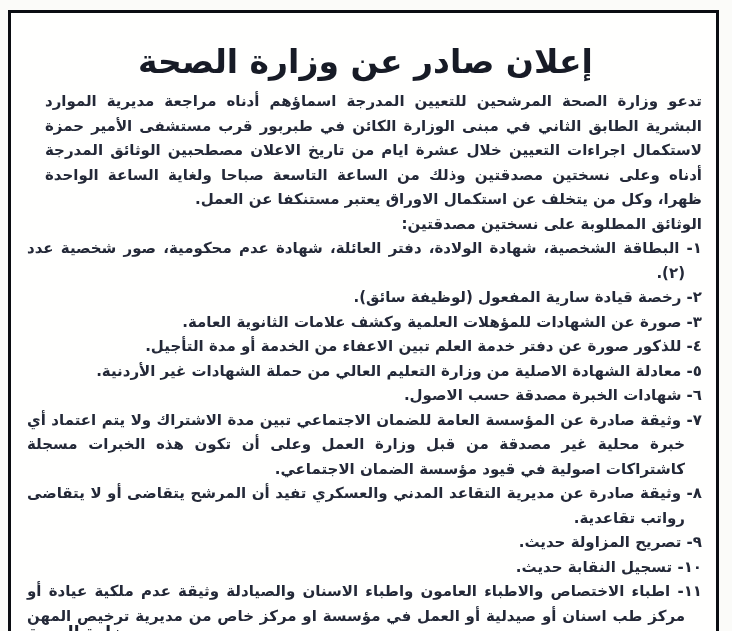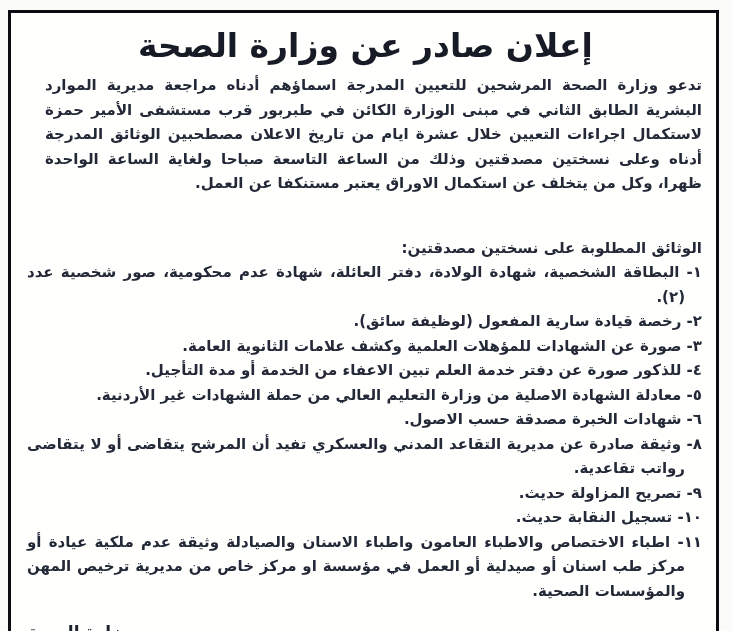--- a/index.html
+++ b/index.html
@@ -24,34 +24,34 @@
     border: 3px solid #0b0d12;
     background: #fffffe;
     padding: 4px 10px 0 14px;
   }
   .title {
     text-align: center;
     font-weight: bold;
     font-size: 33px;
     line-height: 46px;
     color: #171b26;
-    margin: 6px 0 4px 0;
+    margin: 22px 0 4px 0;
   }
   .content {
     direction: rtl;
     unicode-bidi: embed;
     text-align: justify;
     font-weight: bold;
     font-size: 15px;
     line-height: 24.5px;
     color: #242938;
     padding: 0 4px 0 2px;
   }
   .intro { margin: 0 0 0 18px; }
-  .req-heading { text-align: right; margin-top: 40px; }
+  .req-heading { text-align: right; }
   .item {
     padding-right: 17px;
     text-indent: -17px;
   }
   .signature {
     position: absolute;
     top: 609px;
     left: 17px;
     direction: rtl;
     font-weight: bold;
@@ -69,20 +69,21 @@
     <div class="intro">تدعو وزارة الصحة المرشحين للتعيين المدرجة اسماؤهم أدناه مراجعة مديرية الموارد البشرية الطابق الثاني في مبنى الوزارة الكائن في طبربور قرب مستشفى الأمير حمزة لاستكمال اجراءات التعيين خلال عشرة ايام من تاريخ الاعلان مصطحبين الوثائق المدرجة أدناه وعلى نسختين مصدقتين وذلك من الساعة التاسعة صباحا ولغاية الساعة الواحدة ظهرا، وكل من يتخلف عن استكمال الاوراق يعتبر مستنكفا عن العمل.</div>
 
     <div class="req-heading">الوثائق المطلوبة على نسختين مصدقتين:</div>
 
     <div class="item">١- البطاقة الشخصية، شهادة الولادة، دفتر العائلة، شهادة عدم محكومية، صور شخصية عدد (٢).</div>
     <div class="item">٢- رخصة قيادة سارية المفعول (لوظيفة سائق).</div>
     <div class="item">٣- صورة عن الشهادات للمؤهلات العلمية وكشف علامات الثانوية العامة.</div>
     <div class="item">٤- للذكور صورة عن دفتر خدمة العلم تبين الاعفاء من الخدمة أو مدة التأجيل.</div>
     <div class="item">٥- معادلة الشهادة الاصلية من وزارة التعليم العالي من حملة الشهادات غير الأردنية.</div>
     <div class="item">٦- شهادات الخبرة مصدقة حسب الاصول.</div>
+    <div class="item">٧- وثيقة صادرة عن المؤسسة العامة للضمان الاجتماعي تبين مدة الاشتراك ولا يتم اعتماد أي خبرة محلية غير مصدقة من قبل وزارة العمل وعلى أن تكون هذه الخبرات مسجلة كاشتراكات اصولية في قيود مؤسسة الضمان الاجتماعي.</div>
     <div class="item">٨- وثيقة صادرة عن مديرية التقاعد المدني والعسكري تفيد أن المرشح يتقاضى أو لا يتقاضى رواتب تقاعدية.</div>
     <div class="item">٩- تصريح المزاولة حديث.</div>
     <div class="item">١٠- تسجيل النقابة حديث.</div>
     <div class="item">١١- اطباء الاختصاص والاطباء العامون واطباء الاسنان والصيادلة وثيقة عدم ملكية عيادة أو مركز طب اسنان أو صيدلية أو العمل في مؤسسة او مركز خاص من مديرية ترخيص المهن والمؤسسات الصحية.</div>
 
   </div>
 
   <div class="signature">وزارة الصحة</div>
 </div>
 

